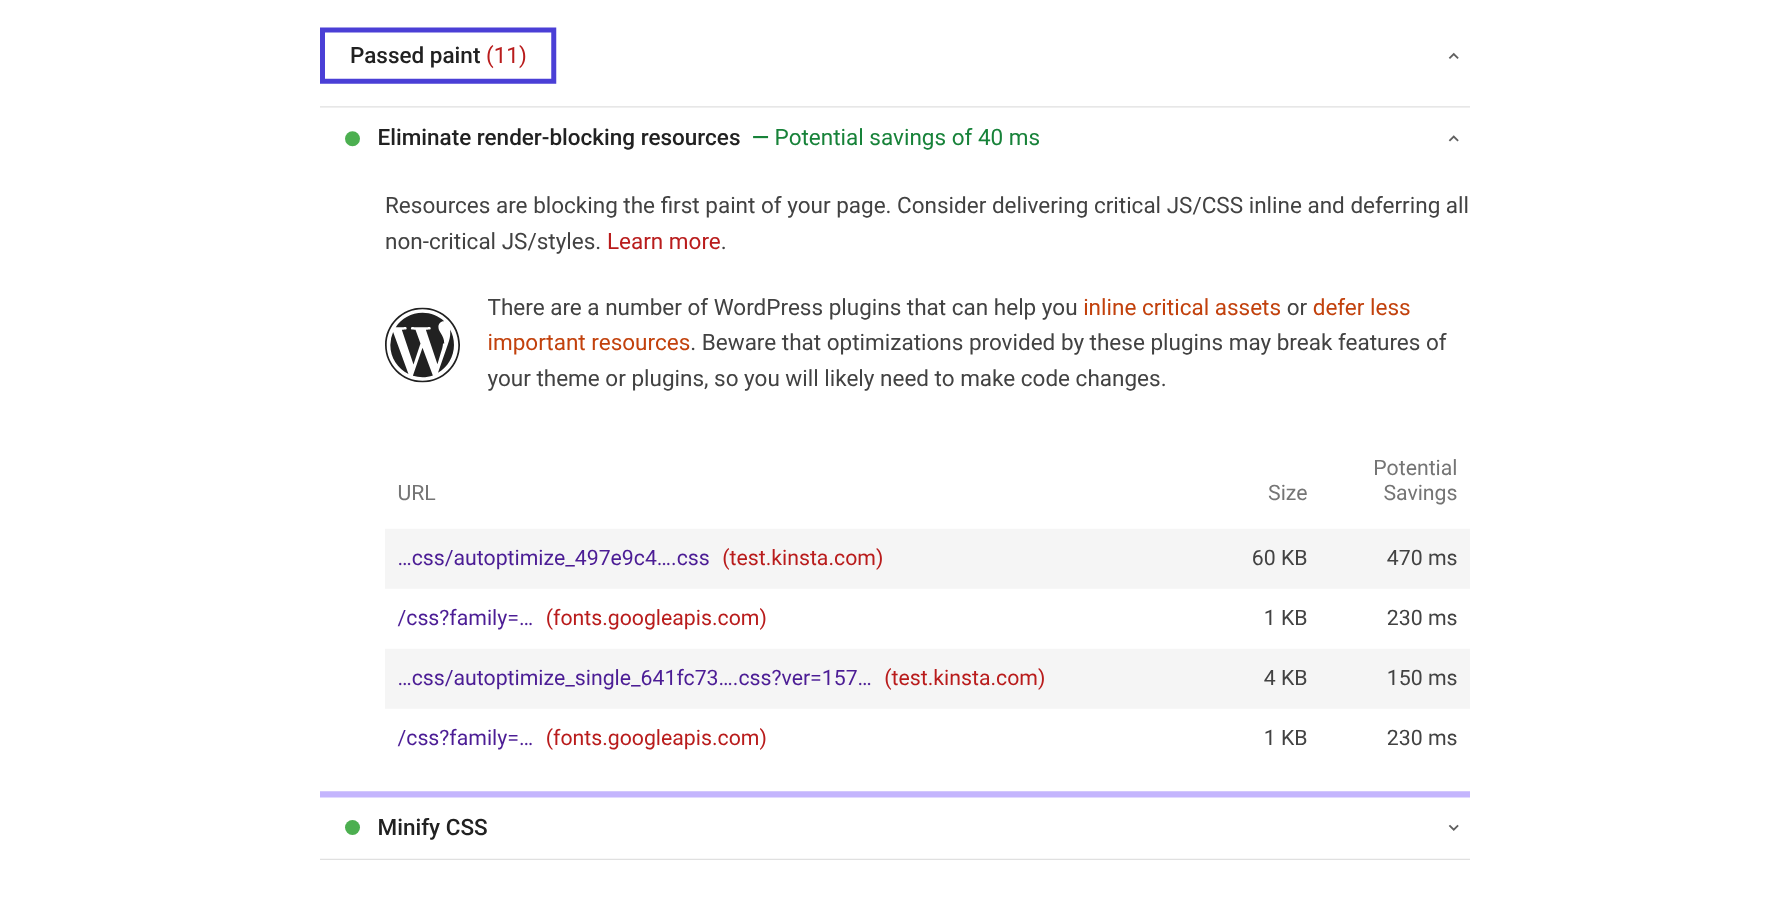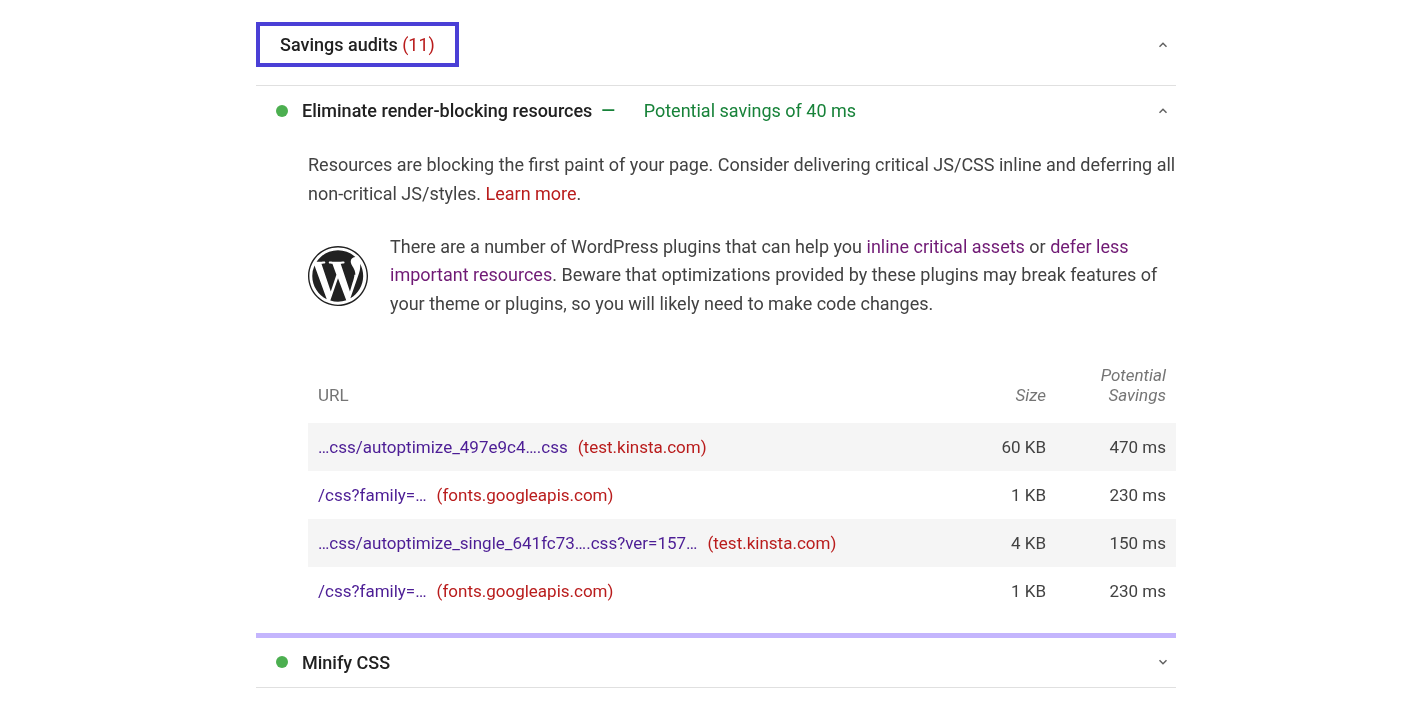--- a/index.html
+++ b/index.html
@@ -64,21 +64,20 @@
     flex-shrink: 0;
   }
   .audit-title {
     font-size: 18px;
     font-weight: 500;
     color: #212121;
   }
   .savings {
     color: #178239;
     font-weight: 400;
-    margin-left: 24px;
   }
   .dash { color: #178239; }
   .audit-body {
     padding: 16px 0 0 52px;
   }
   .description {
     font-size: 18px;
     line-height: 1.6;
     color: #424242;
     margin-bottom: 24px;
@@ -94,34 +93,34 @@
     width: 60px;
     height: 60px;
     flex-shrink: 0;
   }
   .wp-icon svg { width: 100%; height: 100%; }
   .tip-text {
     font-size: 18px;
     line-height: 1.6;
     color: #424242;
   }
-  .tip-text a { color: #701a75; text-decoration: none; }
+  .tip-text a { color: #c2410c; text-decoration: none; }
   .resource-table {
     width: 100%;
     border-collapse: collapse;
     font-size: 17px;
   }
   .resource-table th {
     text-align: left;
     font-weight: 400;
     color: #757575;
     padding: 10px 10px 18px 10px;
     vertical-align: bottom;
   }
-  .resource-table th.right { text-align: right; font-style: italic; }
+  .resource-table th.right { text-align: right; }
   .resource-table td {
     padding: 14px 10px;
     color: #424242;
   }
   .resource-table td.right { text-align: right; }
   .resource-table tr.odd td { background: #f5f5f5; }
   .url-path { color: #4c1d95; }
   .url-host {
     color: #b91c1c;
     margin-left: 10px;
@@ -133,21 +132,21 @@
   }
 </style>
 </head>
 <body>
 
 <div class="container">
 
   <div class="section-header">
     <span class="highlight-box">
       <span class="section-title">
-        <span>Savings audits</span>
+        <span>Passed paint</span>
         <span class="count">(11)</span>
       </span>
     </span>
     <span class="chevron">
       <svg width="14" height="14" viewBox="0 0 24 24" fill="none" stroke="#616161" stroke-width="2.5">
           <polyline points="6 15 12 9 18 15"></polyline>
         </svg>
     </span>
   </div>
 

